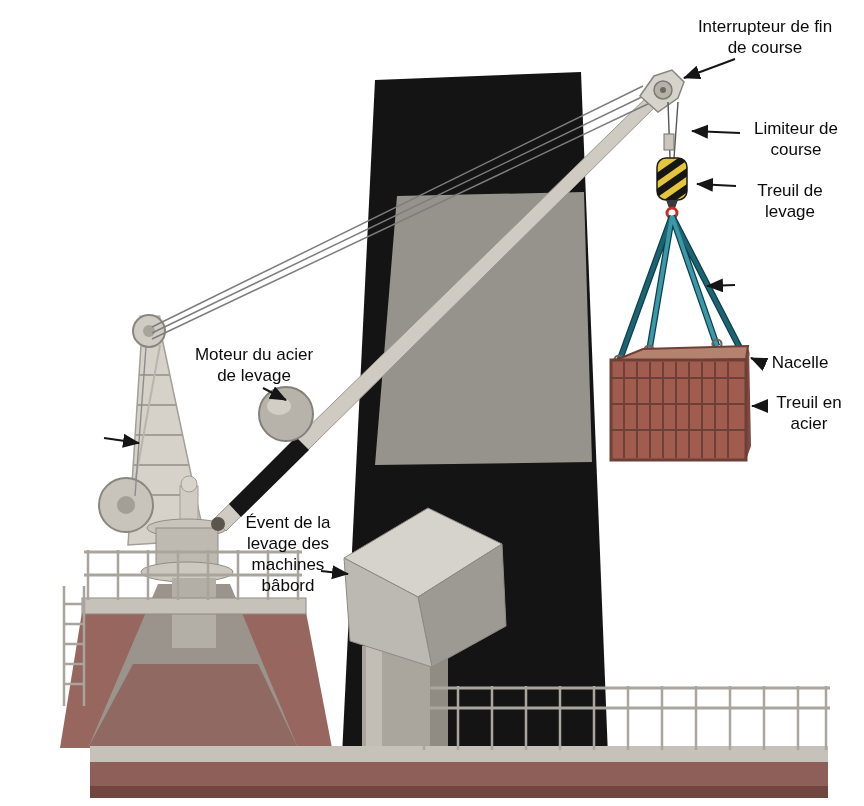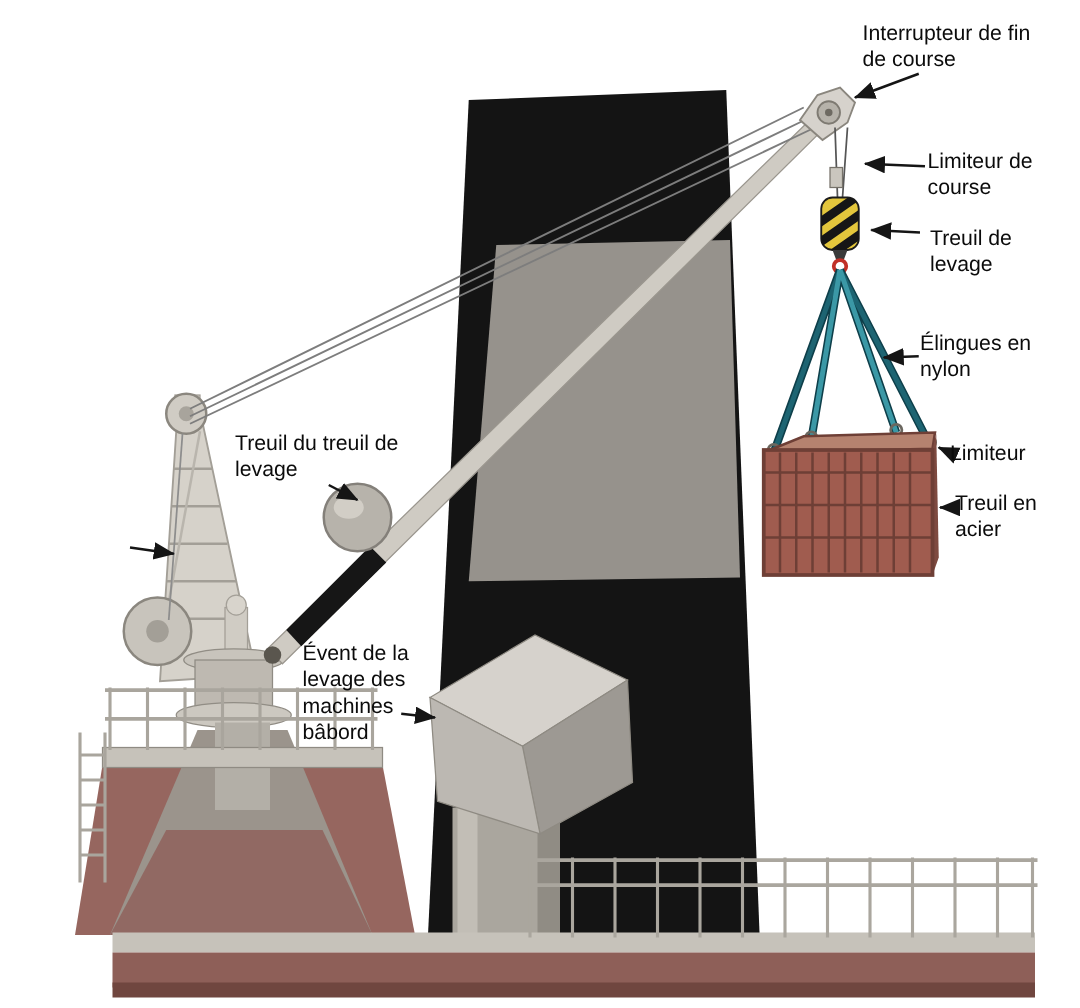--- a/index.html
+++ b/index.html
@@ -1,19 +1,19 @@
 <!DOCTYPE html>
 <html><head>
 <meta charset="utf-8">
 <style>
   html,body{margin:0;padding:0}
   body{background:#ffffff;font-family:"Liberation Sans",sans-serif}
   .canvas{position:relative;width:864px;height:806px;background:#ffffff;overflow:hidden}
   .scene{position:absolute;left:0;top:0}
-  .lbl{position:absolute;text-align:left;font-size:17px;line-height:1.24;color:#0b0b0b;font-weight:400}
+  .lbl{position:absolute;text-align:center;font-size:17px;line-height:1.24;color:#0b0b0b;font-weight:400}
 </style>
 </head>
 <body>
 
 <div class="canvas">
 
 <svg class="scene" width="864" height="806" viewBox="0 0 864 806">
   <defs>
     <marker id="ah" markerWidth="10" markerHeight="8" refX="8" refY="3.5" orient="auto">
       <path d="M0,0 L8.5,3.5 L0,7 Z" fill="#151515"></path>
@@ -135,19 +135,18 @@
     <path d="M763,406 L752,406" marker-end="url(#ah)"></path>
     <path d="M263,388 L286,400" marker-end="url(#ah)"></path>
     <path d="M104,438 L139,443" marker-end="url(#ah)"></path>
     <path d="M321,571 L348,574" marker-end="url(#ah)"></path>
   </g>
 </svg>
 
   <div class="lbl" style="left:690px;top:16px;width:150px">Interrupteur de fin de course</div>
   <div class="lbl" style="left:742px;top:118px;width:108px">Limiteur de course</div>
   <div class="lbl" style="left:744px;top:180px;width:92px">Treuil de levage</div>
-  <div class="lbl" style="left:736px;top:264px;width:110px">Élingues en nylon</div>
-  <div class="lbl" style="left:760px;top:352px;width:80px">Limiteur</div>
+  <div class="lbl" style="left:760px;top:352px;width:80px">Nacelle</div>
   <div class="lbl" style="left:764px;top:392px;width:90px">Treuil en acier</div>
-  <div class="lbl" style="left:188px;top:344px;width:132px">Treuil du treuil de levage</div>
+  <div class="lbl" style="left:188px;top:344px;width:132px">Moteur du acier de levage</div>
   <div class="lbl" style="left:242px;top:512px;width:92px">Évent de la levage des machines bâbord</div>
 
 </div>
 
 </body></html>

